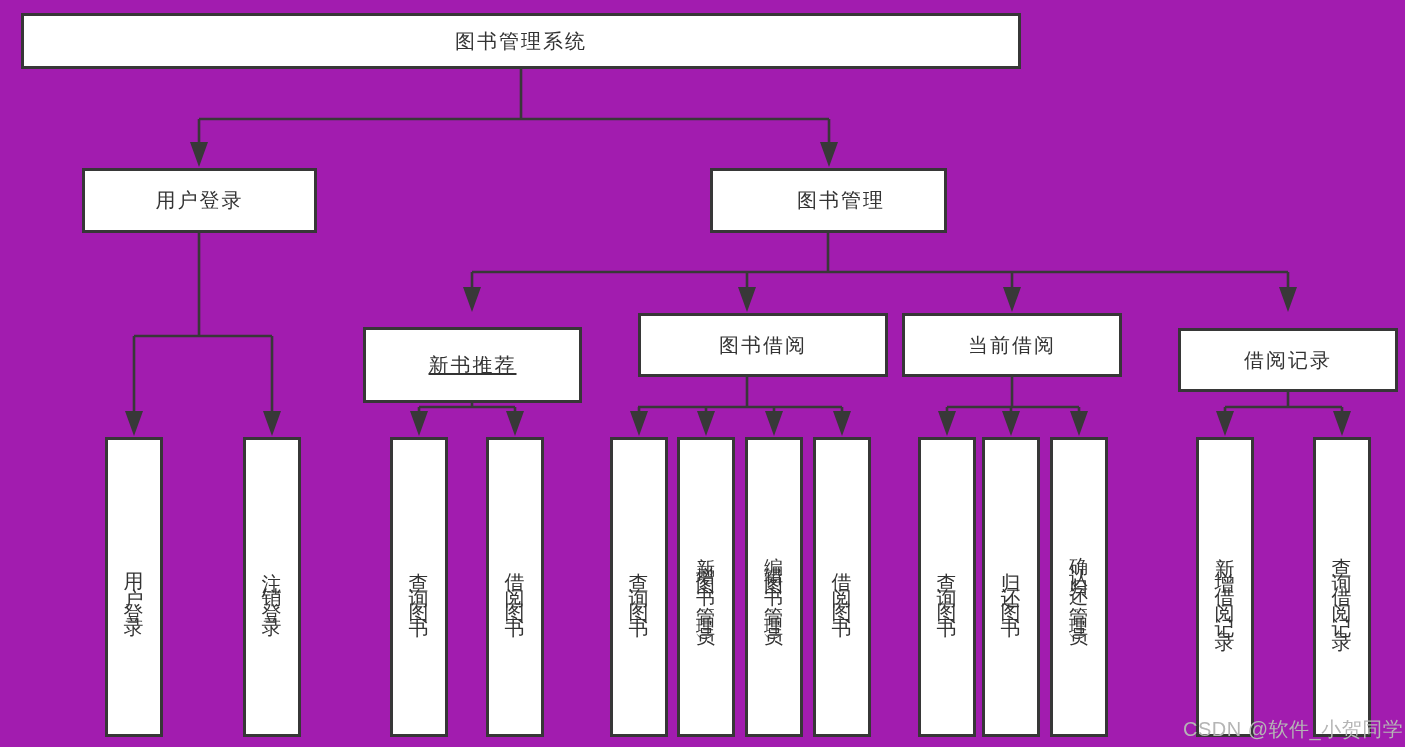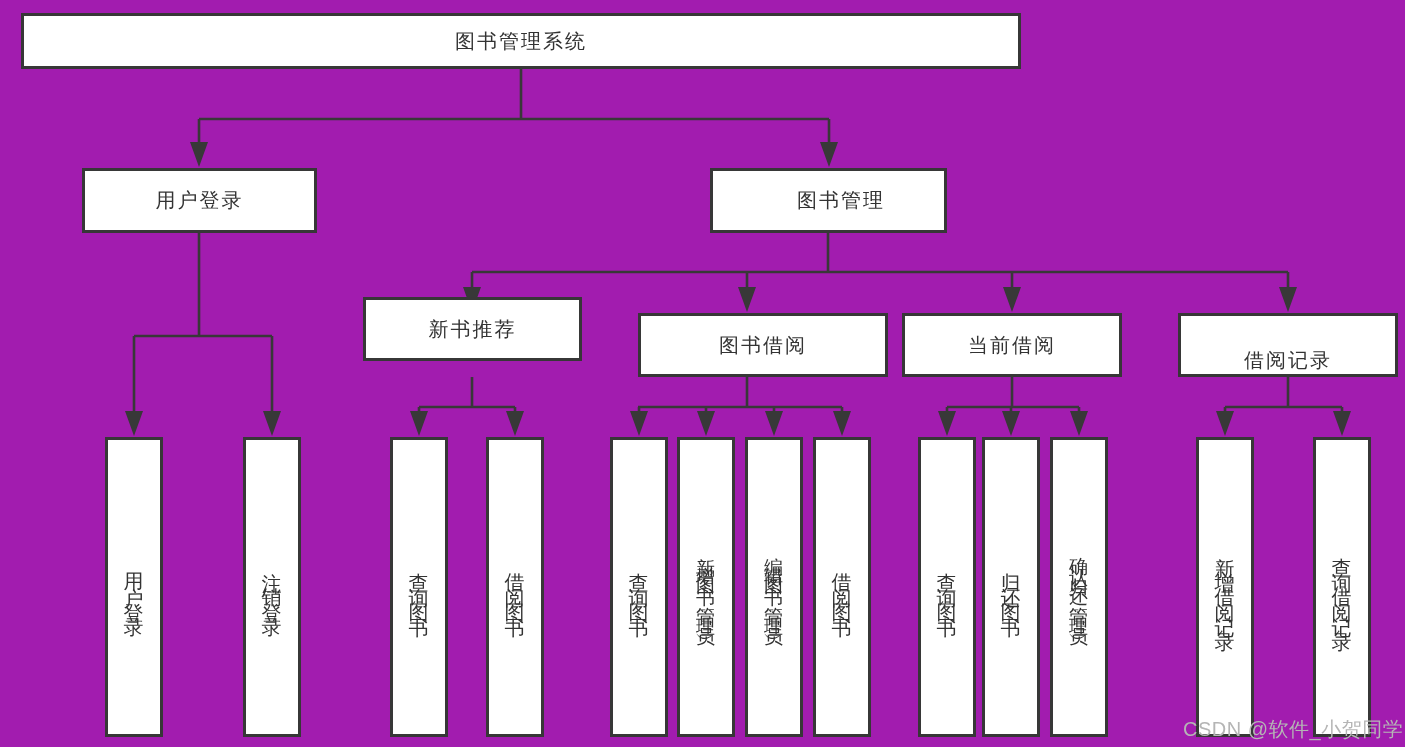--- a/index.html
+++ b/index.html
@@ -81,30 +81,30 @@
     <span>图书管理系统</span>
   </div>
 
   <div class="node h-node" style="left:82px;top:168px;width:235px;height:65px;">
     <span>用户登录</span>
   </div>
   <div class="node h-node" style="left:710px;top:168px;width:237px;height:65px;padding-left:25px;">
     <span>图书管理</span>
   </div>
 
-  <div class="node h-node" style="left:363px;top:297px;width:219px;height:64px;">
+  <div class="node h-node" style="left:363px;top:327px;width:219px;height:76px;text-decoration:underline;">
     <span>新书推荐</span>
   </div>
   <div class="node h-node" style="left:638px;top:313px;width:250px;height:64px;">
     <span>图书借阅</span>
   </div>
   <div class="node h-node" style="left:902px;top:313px;width:220px;height:64px;font-family:Liberation Mono, monospace;">
     <span>当前借阅</span>
   </div>
-  <div class="node h-node" style="left:1178px;top:313px;width:220px;height:64px;align-items:flex-end;">
+  <div class="node h-node" style="left:1178px;top:328px;width:220px;height:64px;">
     <span>借阅记录</span>
   </div>
 
   <div class="node leaf" style="left:105px;">
     <span>用户登录</span>
   </div>
   <div class="node leaf" style="left:243px;">
     <span>注销登录</span>
   </div>
 

